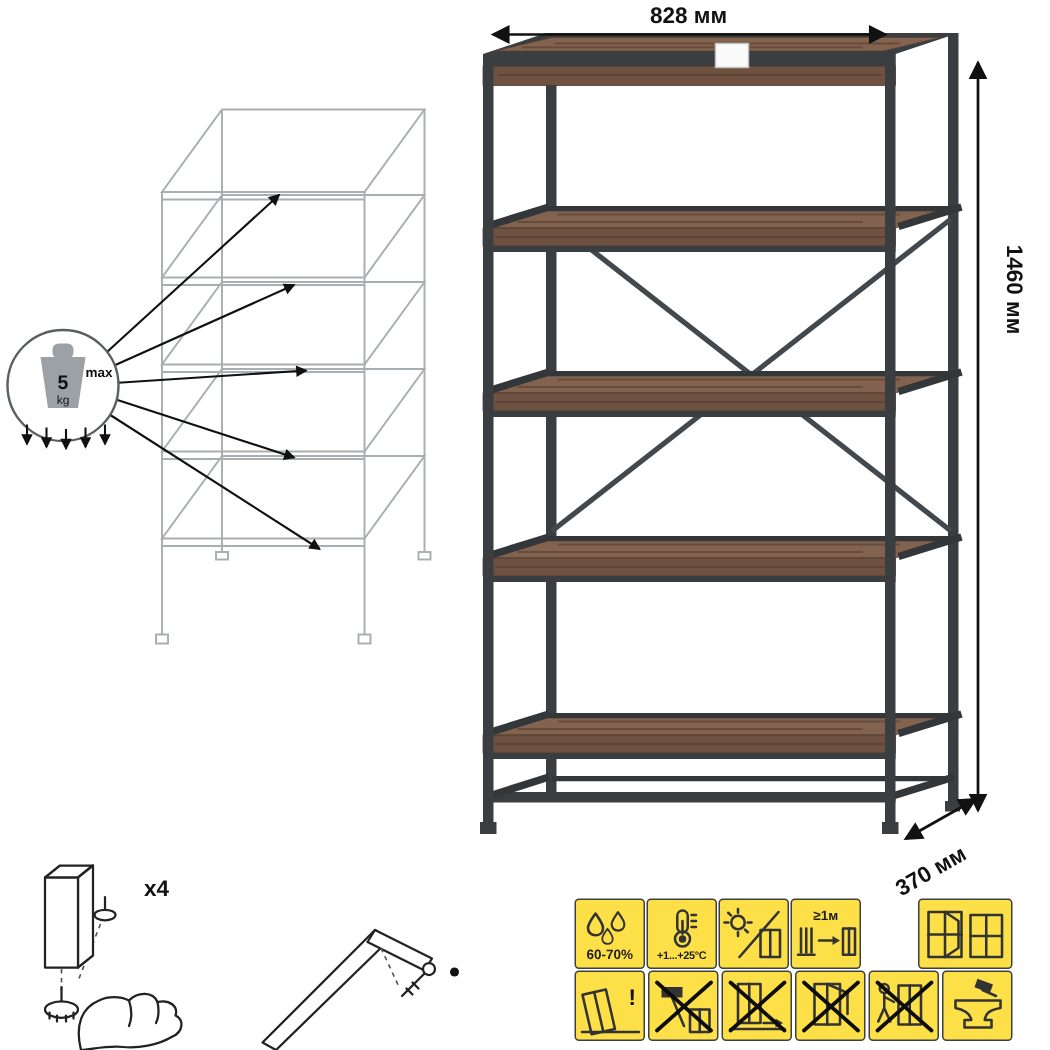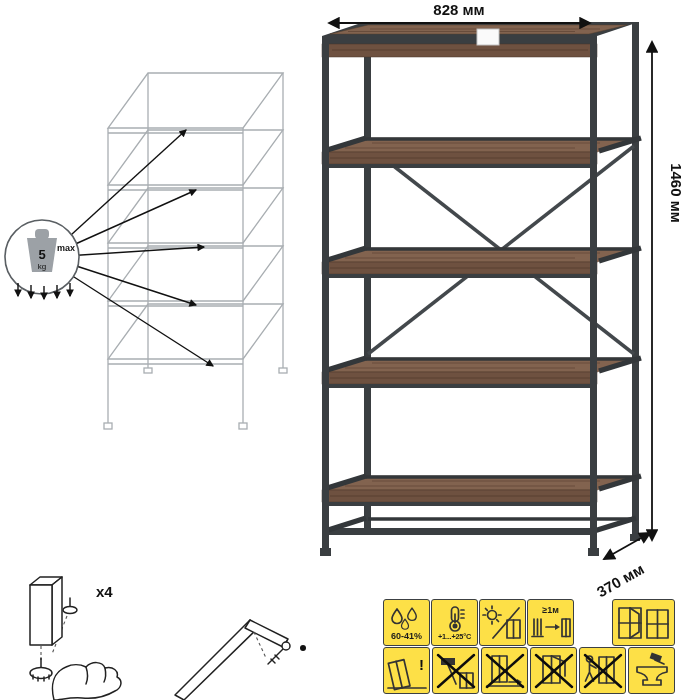--- a/index.html
+++ b/index.html
@@ -249,21 +249,21 @@
 
 <div class="icon-grid">
   <div class="icon-row r1">
 
     <div class="cell">
       <svg class="glyph" width="44" height="26" viewBox="0 0 44 26">
         <path transform="translate(12,11)" d="M0,-7 C2.6,-3.2 5,-0.2 5,2.6 C5,5.6 2.8,7.5 0,7.5 C-2.8,7.5 -5,5.6 -5,2.6 C-5,-0.2 -2.6,-3.2 0,-7 Z"></path>
         <path transform="translate(27,9) scale(0.85)" d="M0,-7 C2.6,-3.2 5,-0.2 5,2.6 C5,5.6 2.8,7.5 0,7.5 C-2.8,7.5 -5,5.6 -5,2.6 C-5,-0.2 -2.6,-3.2 0,-7 Z"></path>
         <path transform="translate(20,19) scale(0.7)" d="M0,-7 C2.6,-3.2 5,-0.2 5,2.6 C5,5.6 2.8,7.5 0,7.5 C-2.8,7.5 -5,5.6 -5,2.6 C-5,-0.2 -2.6,-3.2 0,-7 Z"></path>
       </svg>
-      <span class="cl">60-41%</span>
+      <span class="cl">60-70%</span>
     </div>
 
     <div class="cell">
       <svg class="glyph" width="44" height="27" viewBox="0 0 44 27">
         <rect x="18.5" y="2" width="7" height="14.5" rx="3.5"></rect>
         <circle cx="22" cy="21" r="5"></circle>
         <circle class="f" cx="22" cy="21" r="2.5"></circle>
         <line x1="22" y1="9" x2="22" y2="17.5" stroke-width="2.6"></line>
         <line x1="28" y1="5" x2="31" y2="5" stroke-width="1.2"></line>
         <line x1="28" y1="9" x2="31" y2="9" stroke-width="1.2"></line>

